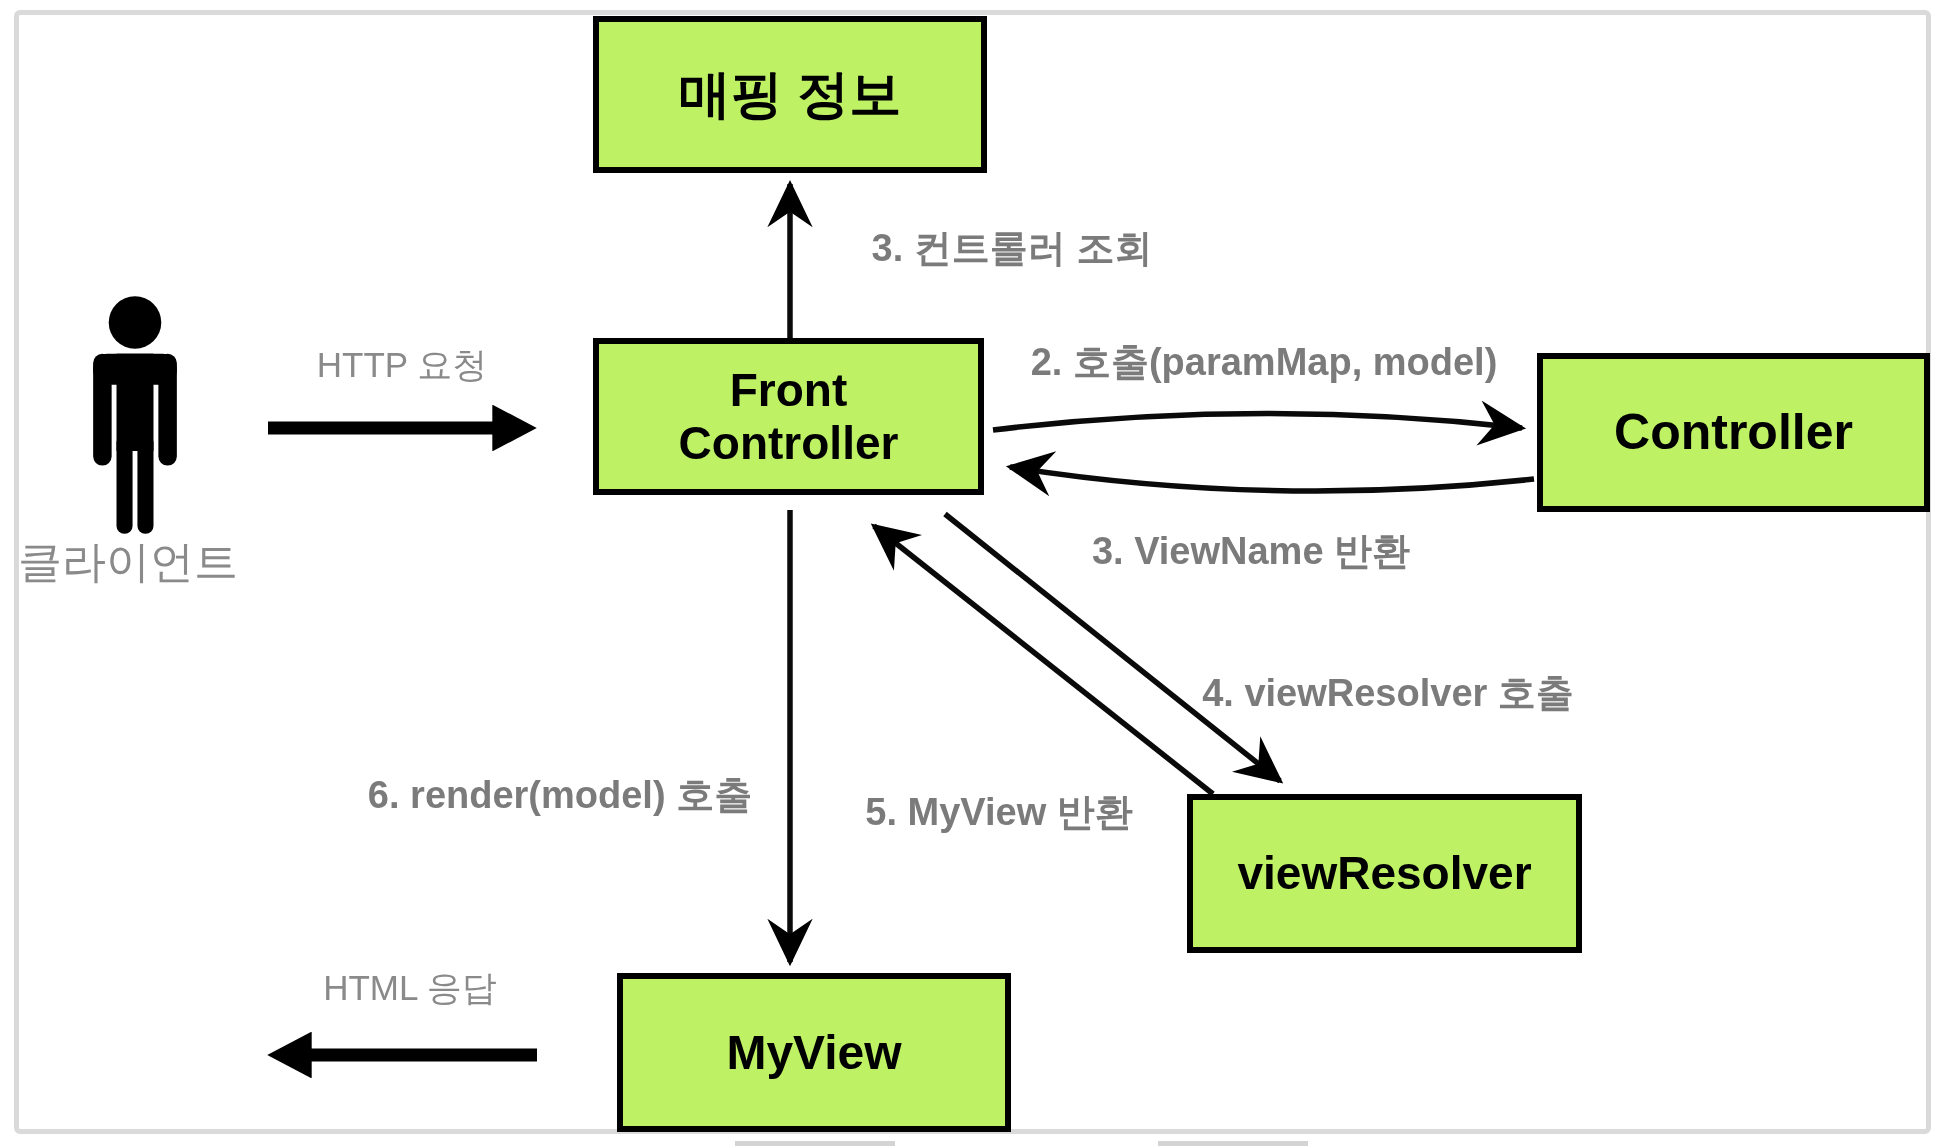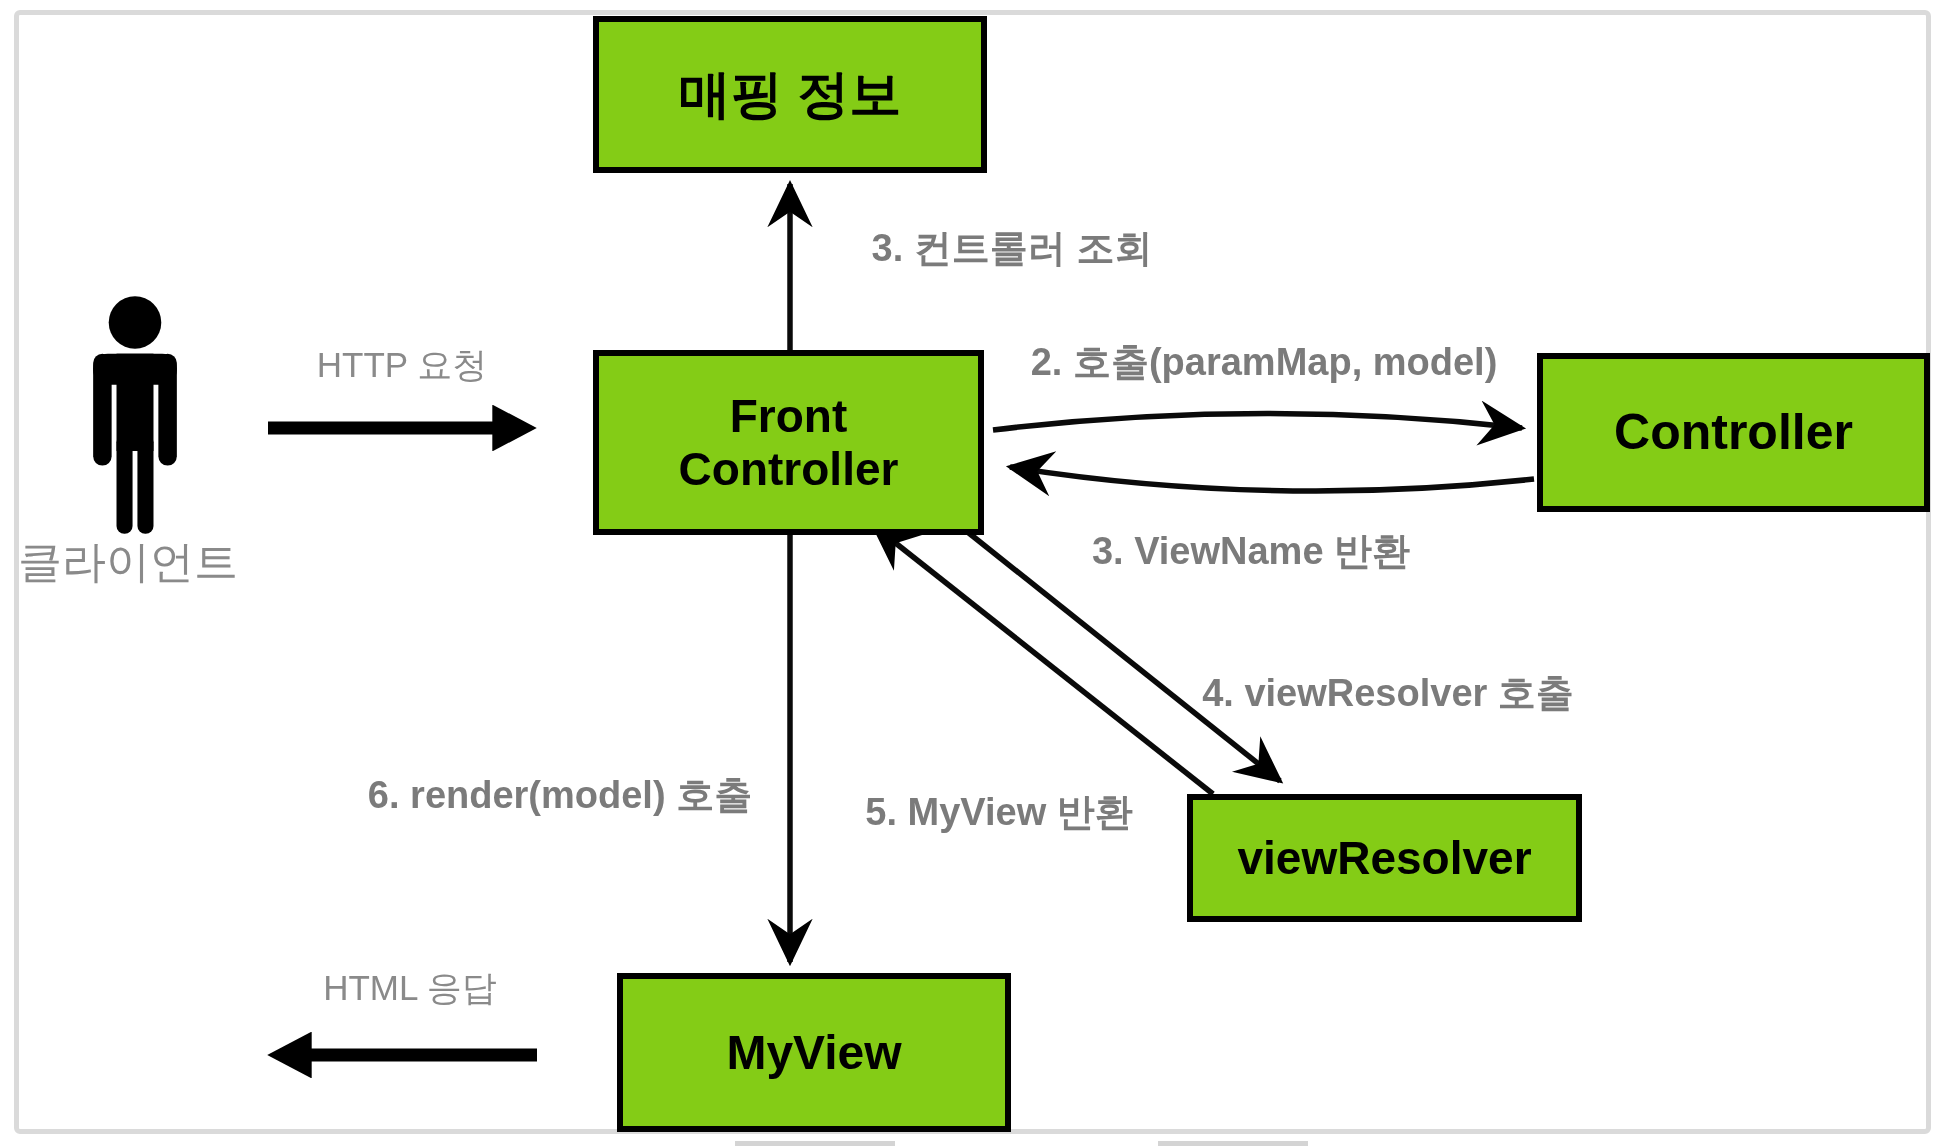--- a/index.html
+++ b/index.html
@@ -11,30 +11,30 @@
     overflow:hidden;
   }
   .frame{
     position:absolute;left:14px;top:10px;
     width:1917px;height:1124px;
     border:5px solid #dadada;border-radius:6px;
     box-sizing:border-box;
   }
   .node{
     position:absolute;
-    border:6px solid #000;background:#84cc16;
+    border:6px solid #000;background:#bef264;
     box-sizing:border-box;
     display:flex;align-items:center;justify-content:center;
     font-weight:bold;color:#000;text-align:center;
     line-height:1.15;
   }
   #node-mapping      {left:593px;top:16px;  width:394px;height:157px;font-size:52px;}
-  #node-front       {left:593px;top:350px; width:391px;height:185px;font-size:46px;white-space:pre-line;}
+  #node-front       {left:593px;top:338px; width:391px;height:157px;font-size:46px;white-space:pre-line;}
   #node-controller  {left:1537px;top:353px;width:393px;height:159px;font-size:50px;}
-  #node-viewresolver{left:1187px;top:794px;width:395px;height:128px;font-size:46px;}
+  #node-viewresolver{left:1187px;top:794px;width:395px;height:159px;font-size:46px;}
   #node-myview      {left:593px;top:973px; width:394px;height:159px;font-size:48px;margin-left:24px;}
   .lbl{
     position:absolute;transform:translate(-50%,-50%);
     color:#7b7b7b;font-weight:bold;font-size:38px;white-space:nowrap;
   }
   .lbl-light{
     position:absolute;transform:translate(-50%,-50%);
     color:#8a8a8a;font-weight:normal;font-size:35px;white-space:nowrap;
   }
   #lbl-step1{left:1012px;top:248px;}

